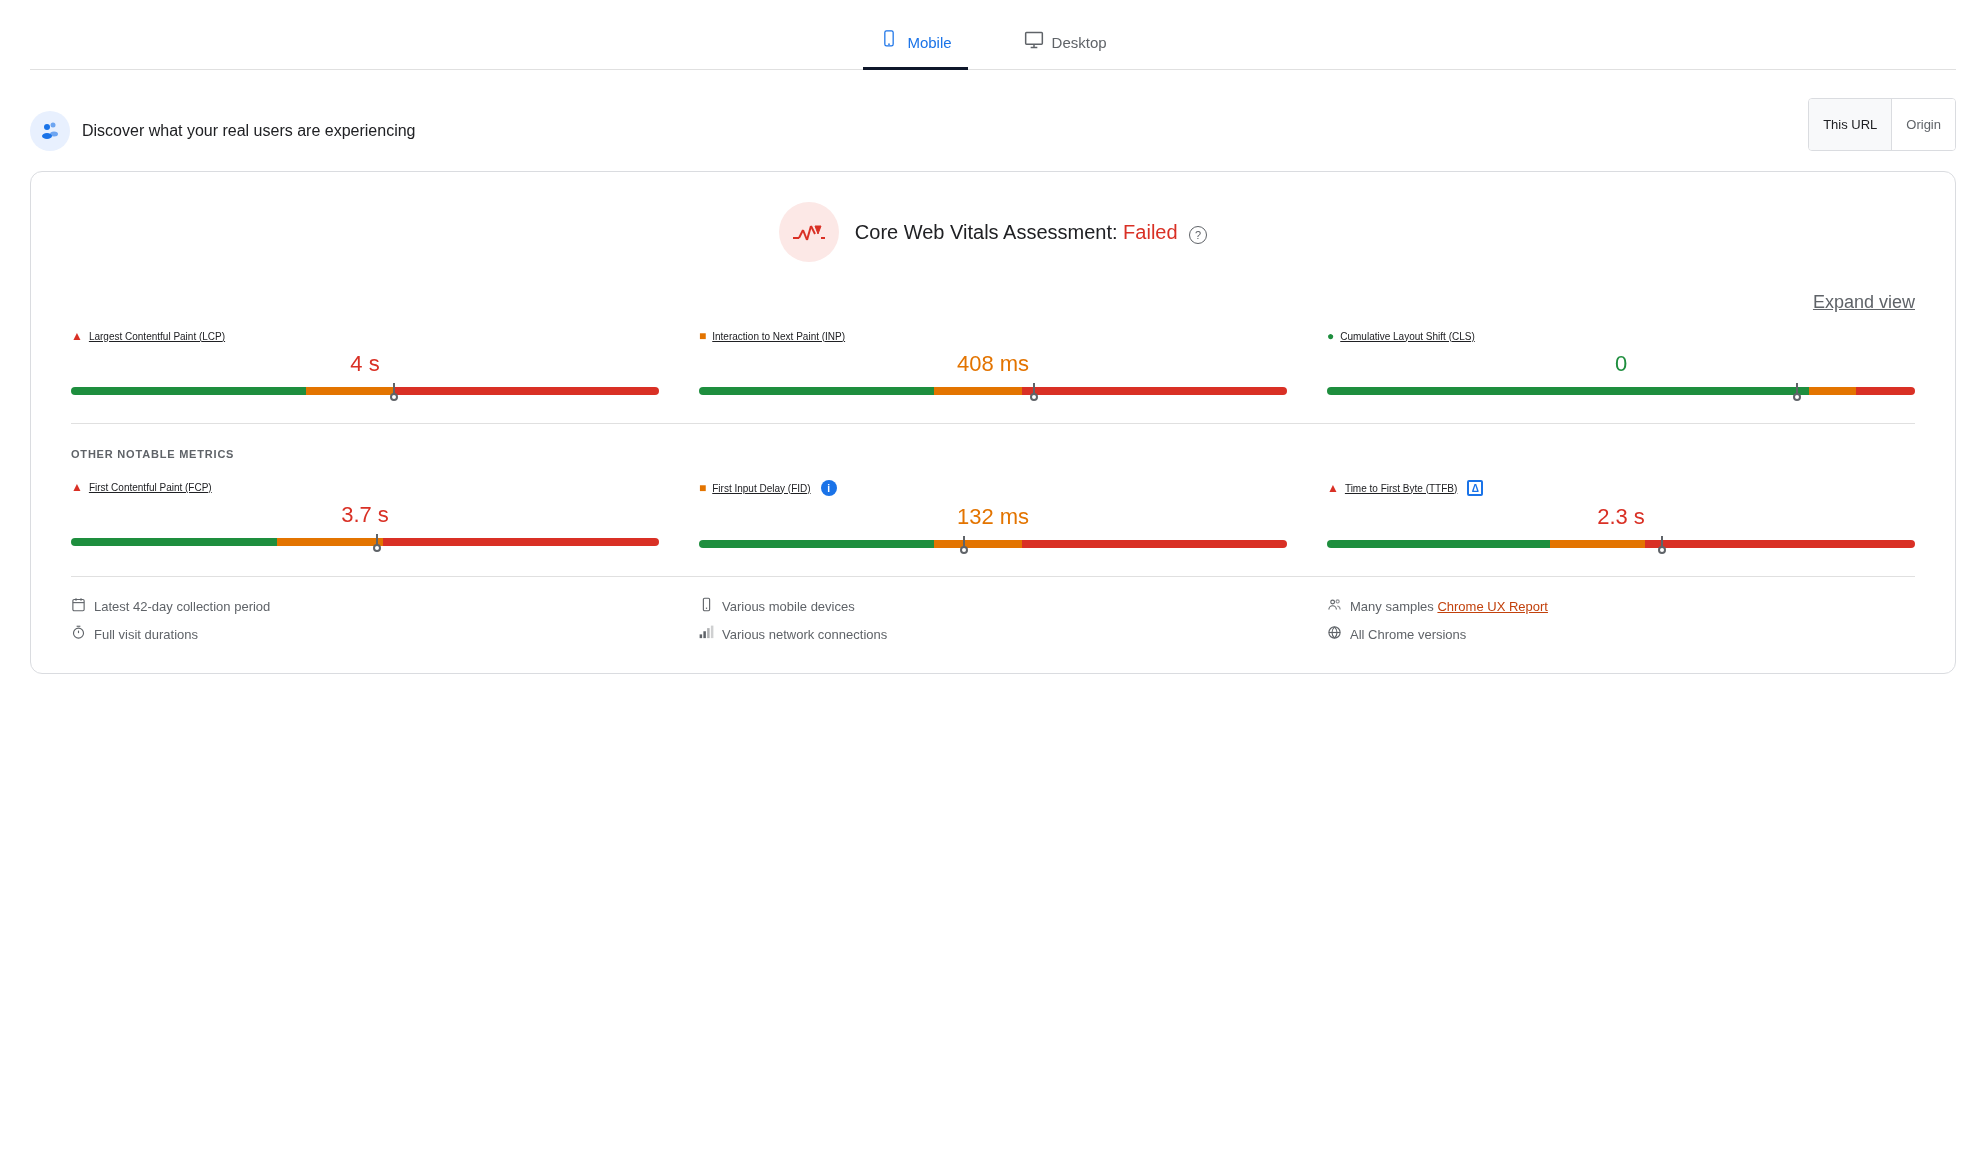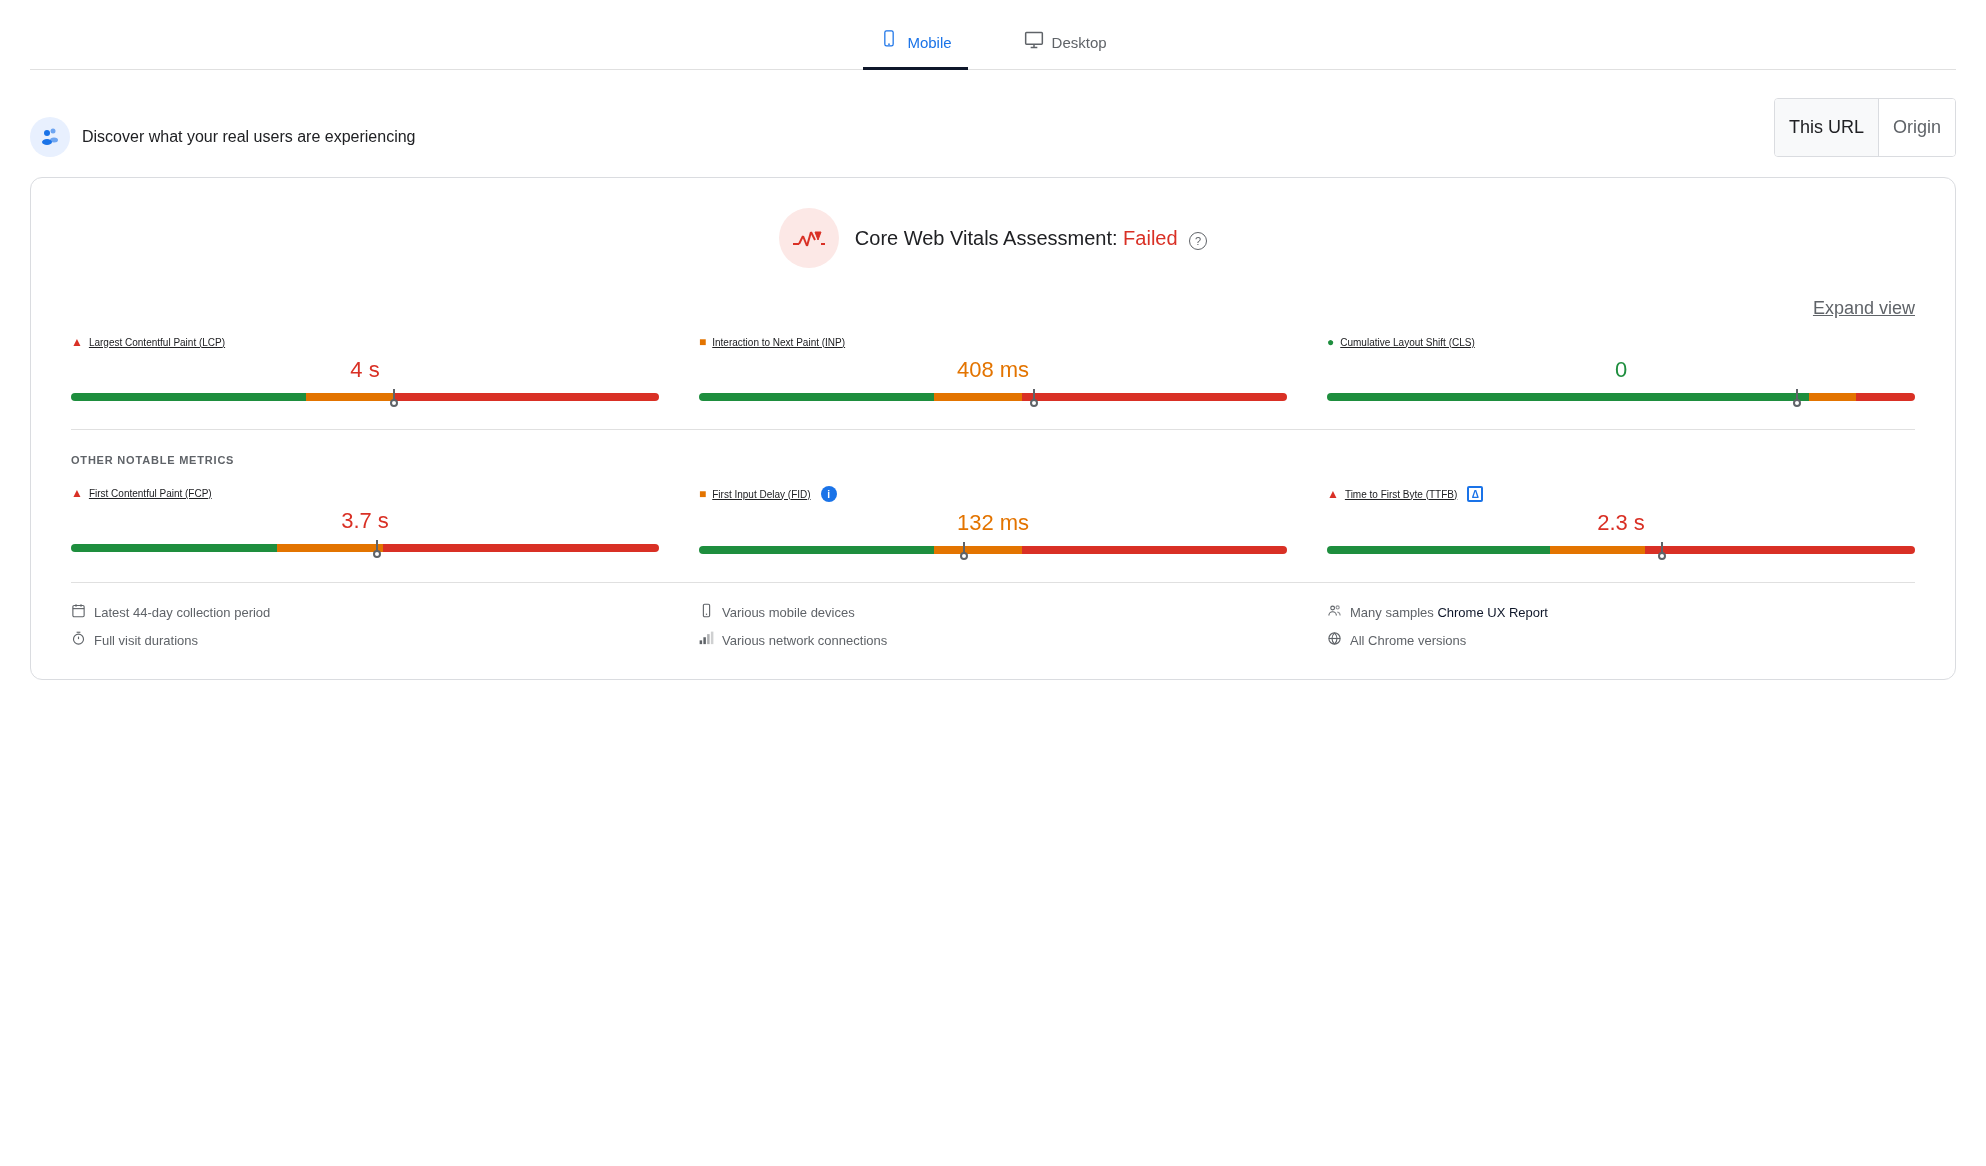--- a/index.html
+++ b/index.html
@@ -70,21 +70,21 @@
       color: #202124;
     }
     .url-toggle {
       display: flex;
       border: 1px solid #dadce0;
       border-radius: 4px;
       overflow: hidden;
     }
     .url-toggle-btn {
       padding: 18px 14px;
-      font-size: 18px;
+      font-size: 13px;
       cursor: pointer;
       background: #fff;
       border: none;
       color: #5f6368;
     }
     .url-toggle-btn.active {
       background: #f8f9fa;
       font-weight: 500;
       color: #202124;
     }
@@ -246,21 +246,22 @@
     }
     .footer-item {
       display: flex;
       align-items: center;
       gap: 8px;
     }
     .footer-icon {
       font-size: 15px;
     }
     .footer-link {
-      color: #0f172a;
+      color: #c2410c;
+      text-decoration: underline;
       cursor: pointer;
     }
     .info-icon {
       display: inline-flex;
       align-items: center;
       justify-content: center;
       width: 16px;
       height: 16px;
       background: #1a73e8;
       border-radius: 50%;
@@ -469,21 +470,21 @@
 
   <div class="footer-info" id="footer-info">
   <div style="display: flex; flex-direction: column; gap: 10px;">
         <div class="footer-item">
           <span class="footer-icon"><svg width="15" height="15" viewBox="0 0 24 24" fill="none" stroke="#5f6368" stroke-width="1.8">
               <rect x="3" y="4" width="18" height="18" rx="2"></rect>
               <line x1="3" y1="9" x2="21" y2="9"></line>
               <line x1="8" y1="2" x2="8" y2="6"></line>
               <line x1="16" y1="2" x2="16" y2="6"></line>
             </svg></span>
-          <span style="color: rgb(95, 99, 104); font-size: 13px;">Latest 44-day collection period</span>
+          <span style="color: rgb(95, 99, 104); font-size: 13px;">Latest 42-day collection period</span>
         </div>
         <div class="footer-item">
           <span class="footer-icon"><svg width="15" height="15" viewBox="0 0 24 24" fill="none" stroke="#5f6368" stroke-width="1.8">
               <circle cx="12" cy="13" r="8"></circle>
               <line x1="12" y1="9" x2="12" y2="13"></line>
               <line x1="9" y1="2" x2="15" y2="2"></line>
             </svg></span>
           <span style="color: rgb(95, 99, 104); font-size: 13px;">Full visit durations</span>
         </div>
       </div>

